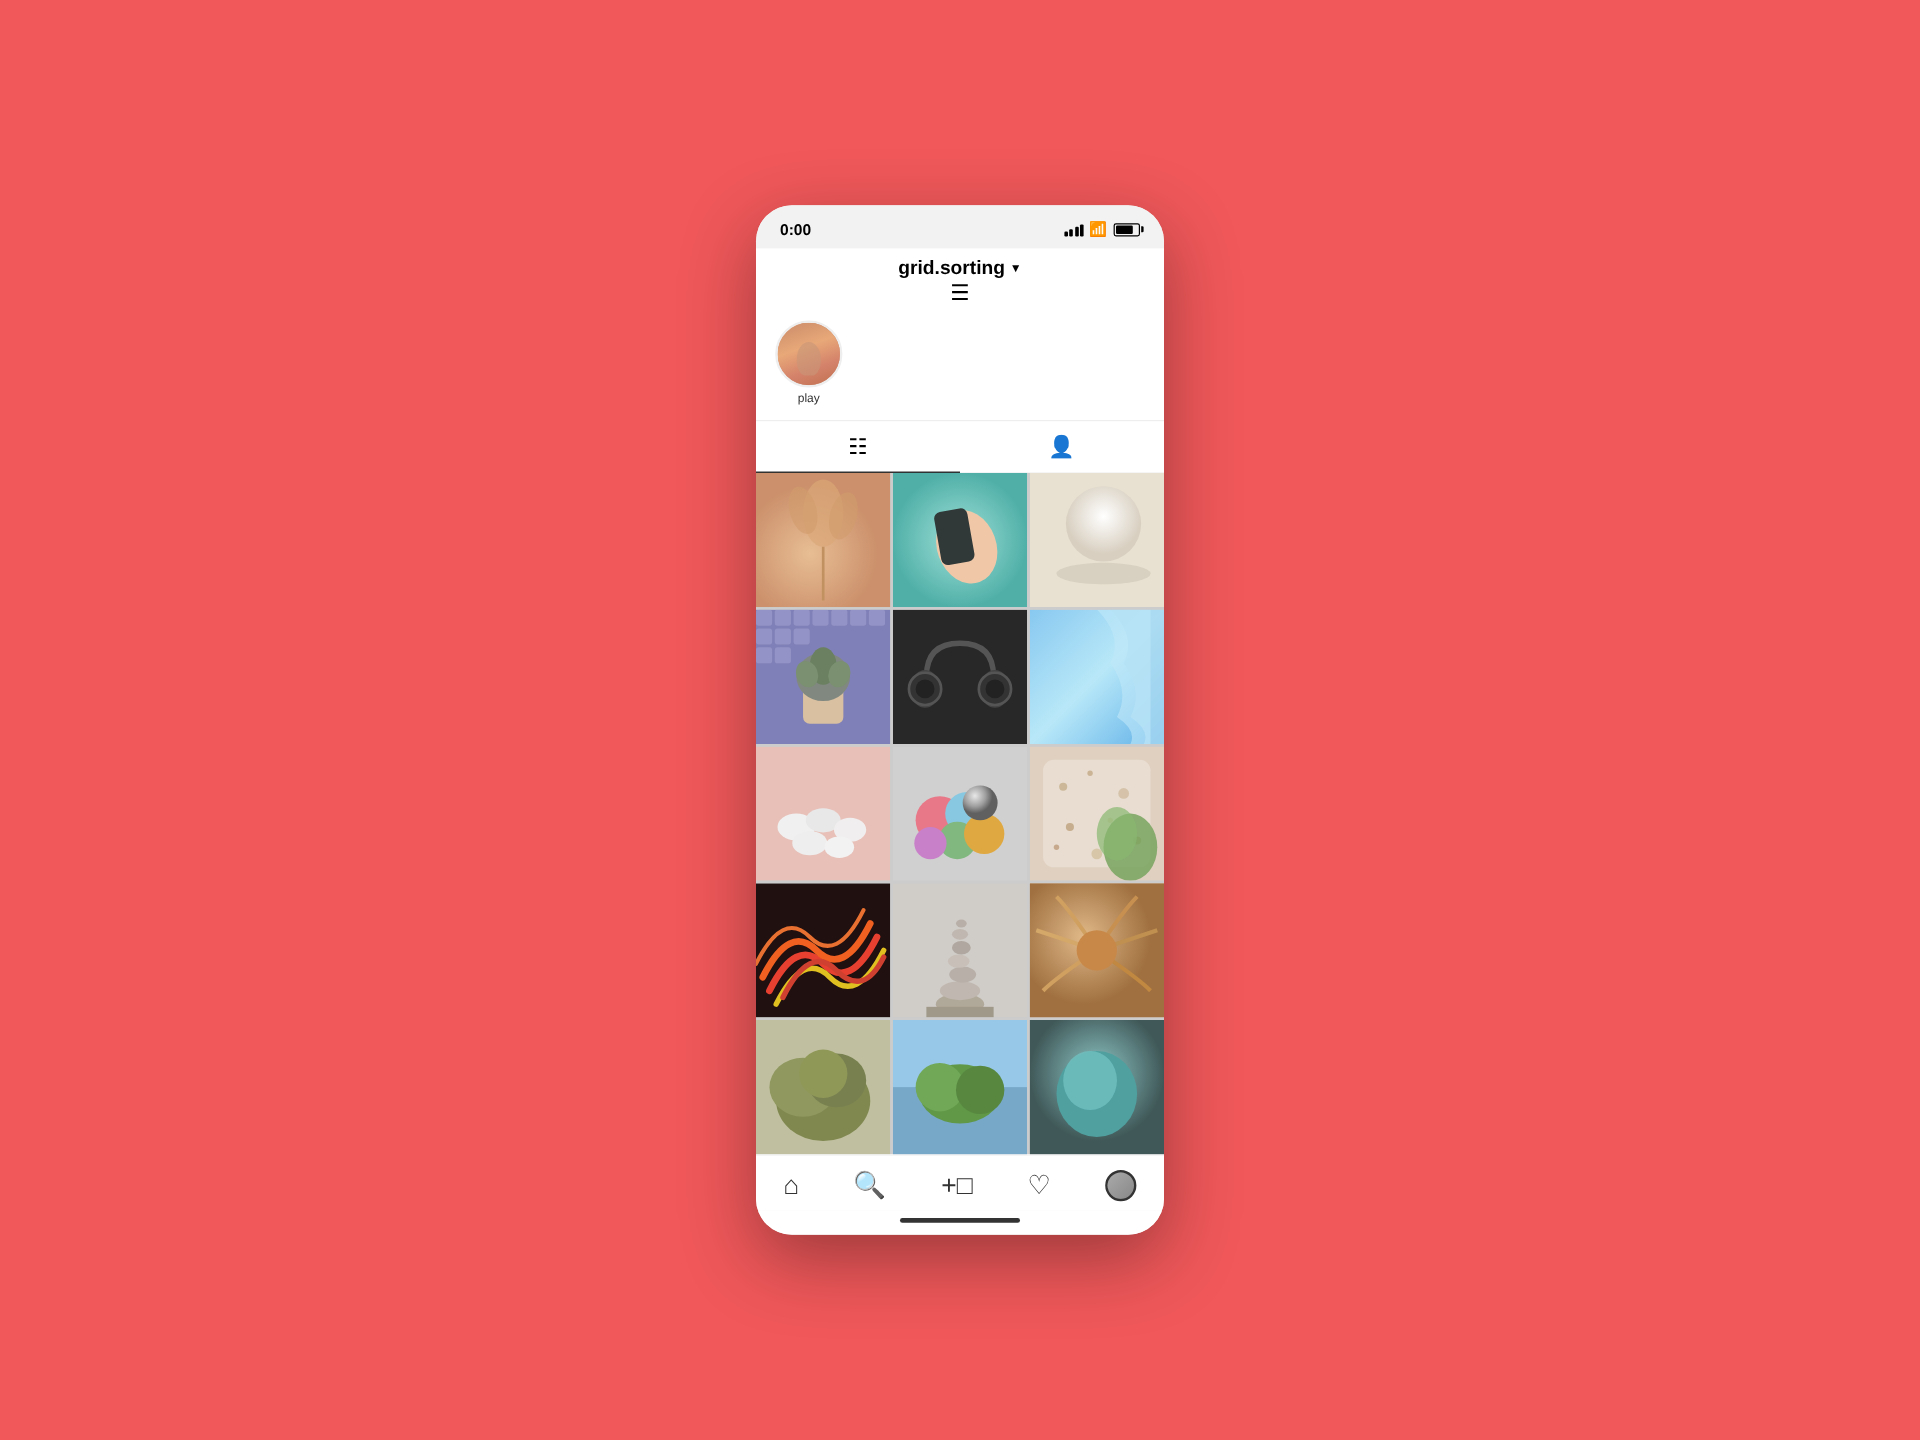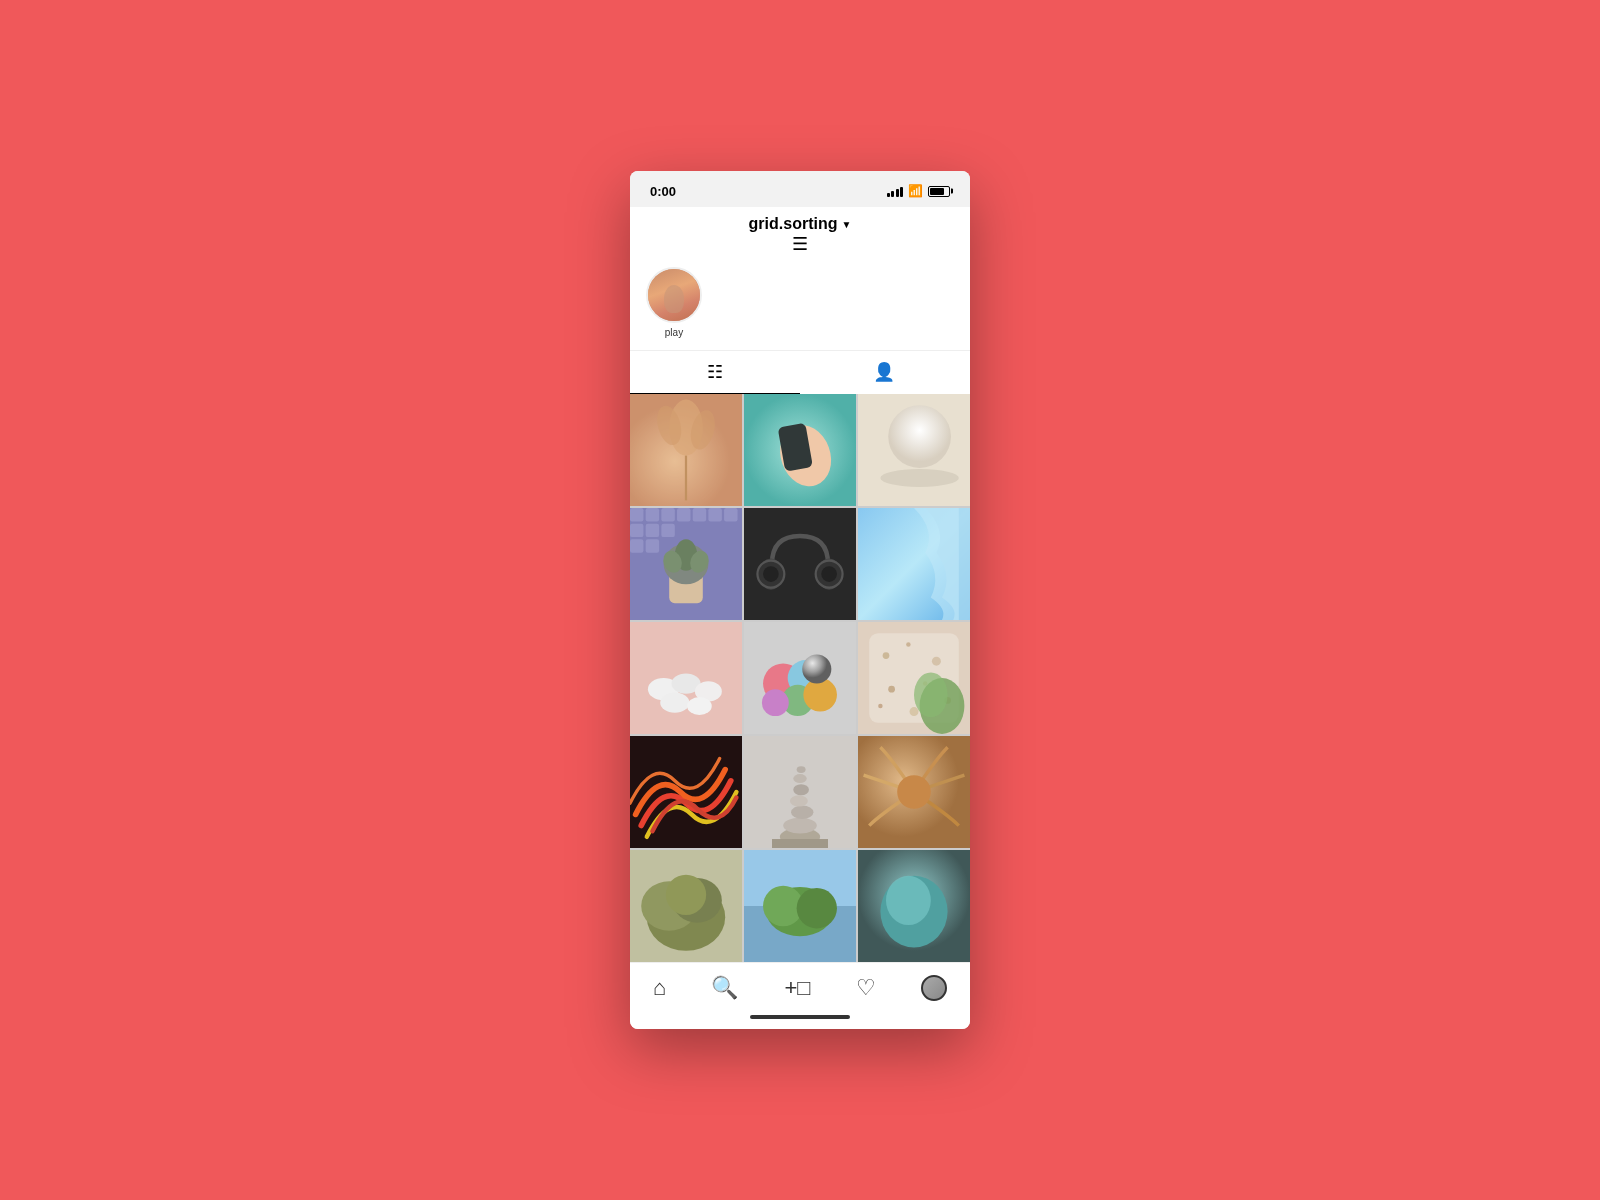--- a/index.html
+++ b/index.html
@@ -11,21 +11,21 @@
       align-items: center;
       min-height: 100vh;
       width: 1600px;
       height: 1200px;
       font-family: -apple-system, BlinkMacSystemFont, 'Segoe UI', sans-serif;
     }
 
     .phone-frame {
       width: 340px;
       background: #f2f2f2;
-      border-radius: 8px;
+      border-radius: 30px;
       box-shadow: 0 20px 60px rgba(0,0,0,0.35);
       overflow: hidden;
       position: relative;
     }
 
     
     .status-bar {
       background: #f2f2f2;
       display: flex;
       justify-content: space-between;

